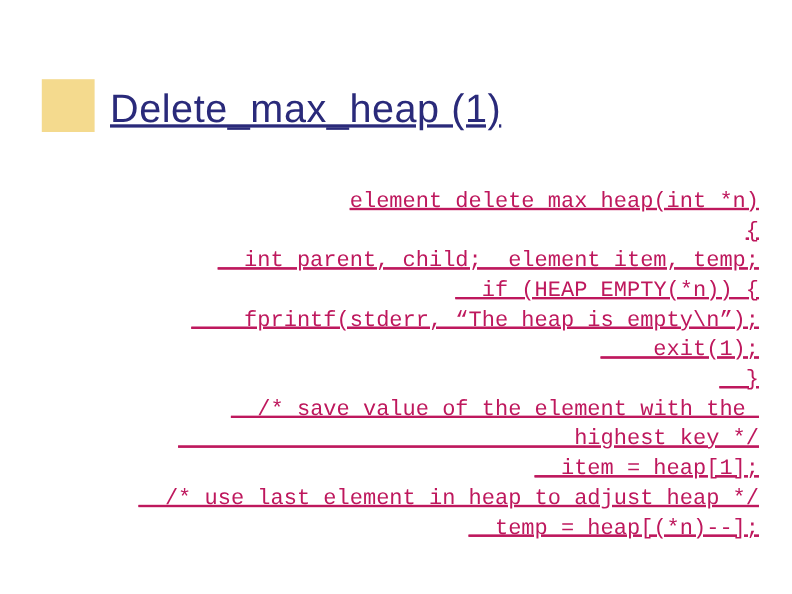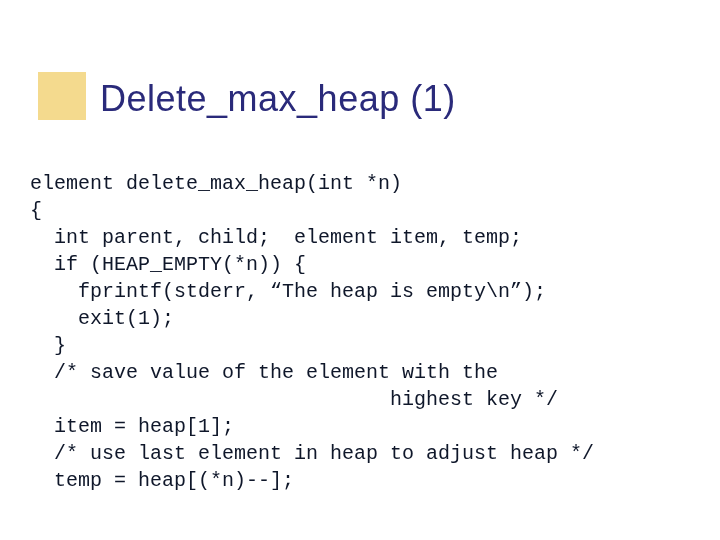--- a/index.html
+++ b/index.html
@@ -1,20 +1,20 @@
 <!DOCTYPE html>
 <html><head>
 <meta charset="utf-8">
 <style>
-  * { margin: 0; padding: 0; box-sizing: border-box; }
+  * { margin: 0; padding: 0; box-sizing: border-box; text-decoration: underline; }
   html, body { width: 720px; height: 540px; background: #ffffff; font-family: "Courier New", monospace; }
   .slide { position: relative; width: 720px; height: 540px; background: #ffffff; }
   .accent-square { position: absolute; left: 38px; top: 72px; width: 48px; height: 48px; background: #f2d37a; opacity: 0.85; }
   .title { position: absolute; left: 100px; top: 78px; font-family: Verdana, Arial, sans-serif; font-size: 36px; color: #2a2a7a; font-weight: 400; letter-spacing: 0.5px; }
-  .code-block { position: absolute; left: 30px; top: 170px; width: 660px; font-family: "Courier New", monospace; font-size: 20px; line-height: 1.35; color: #0f172a; white-space: pre; }
+  .code-block { position: absolute; left: 30px; top: 170px; width: 660px; font-family: "Courier New", monospace; font-size: 20px; line-height: 1.35; color: #be185d; white-space: pre; text-align: right; }
 </style>
 </head>
 <body>
 
 <div class="slide">
   <div class="accent-square"></div>
   <div class="title">Delete_max_heap (1)</div>
 
   <div class="code-block"><span>element delete_max_heap(int *n)</span>
 <span>{</span>

